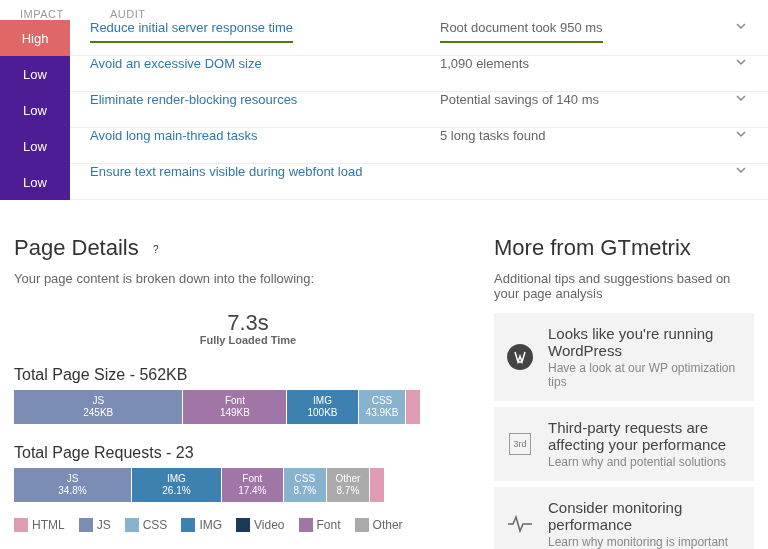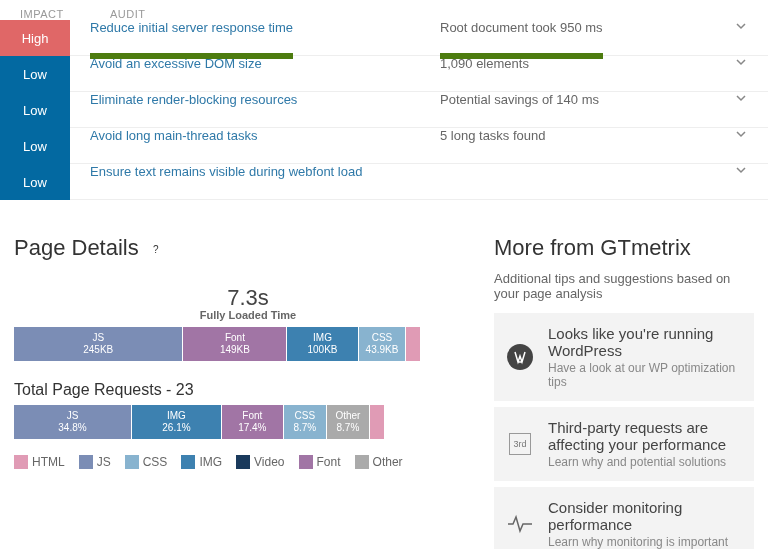--- a/index.html
+++ b/index.html
@@ -2,23 +2,23 @@
 <html><head>
 <meta charset="utf-8">
 <style>
 *{box-sizing:border-box;margin:0;padding:0}
 body{font-family:"Helvetica Neue",Arial,sans-serif;font-size:13px;color:#333;background:#fff;width:768px}
 .audit-header{display:flex;padding:8px 0 0 20px;font-size:11px;color:#999;letter-spacing:0.5px}
 .audit-header .impact{width:90px}
 .audit-row{display:flex;align-items:flex-start;border-bottom:1px solid #eee;height:36px}
 .impact-badge{width:70px;height:36px;display:flex;align-items:center;justify-content:center;color:#fff;font-size:13px;margin-right:20px}
 .impact-high{background:#e06767}
-.impact-low{background:#0369a1}
+.impact-low{background:#4c1d95}
 .audit-name{flex:0 0 350px;color:#2f79a8;font-size:13px}
-.underlined{border-bottom:6px solid #4d7c0f;padding-bottom:18px}
+.underlined{border-bottom:2px solid #4d7c0f;padding-bottom:6px}
 .audit-detail{flex:1;color:#666;font-size:13px}
 .chevron{width:30px;color:#888;text-align:center;cursor:pointer;margin-right:12px}
 .chevron svg{width:12px;height:12px}
 h2{font-family:"Trebuchet MS",Arial,sans-serif;font-weight:300;color:#333;font-size:22px}
 .section-row{display:flex;margin-top:35px;padding:0 14px}
 .left-col{flex:0 0 480px;padding-right:12px}
 .right-col{flex:1}
 .help-badge{display:inline-flex;width:14px;height:14px;border-radius:2px;align-items:center;justify-content:center;font-size:10px;margin-left:4px;vertical-align:middle}
 .subtext{color:#666;font-size:13px;margin-top:10px}
 .flt-box{margin-top:14px;text-align:center;padding-top:10px}
@@ -87,24 +87,26 @@
   <div class="audit-detail"><span></span></div>
   <div class="chevron"><svg viewBox="0 0 12 12">
           <path d="M2 4l4 4 4-4" stroke="#888" stroke-width="1.5" fill="none"></path>
         </svg></div>
     </div>
   </div>
 
 <div class="section-row">
   <div class="left-col">
     <h2><span>Page Details</span> <span class="help-badge">?</span></h2>
+    <div class="subtext">Your page content is broken down into the following:</div>
     <div class="flt-box">
       <div class="flt-val">7.3s</div>
       <div class="flt-label">Fully Loaded Time</div>
     </div>
+    <div class="sub-h">Total Page Size - 562KB</div>
     <div class="bar" id="size-bar">
         <div class="seg c-js" style="width: 36%;">
           <div>JS</div>
           <div>245KB</div>
         </div>
         <div class="seg c-font" style="width: 22%;">
           <div>Font</div>
           <div>149KB</div>
         </div>
         <div class="seg c-img" style="width: 15%;">

